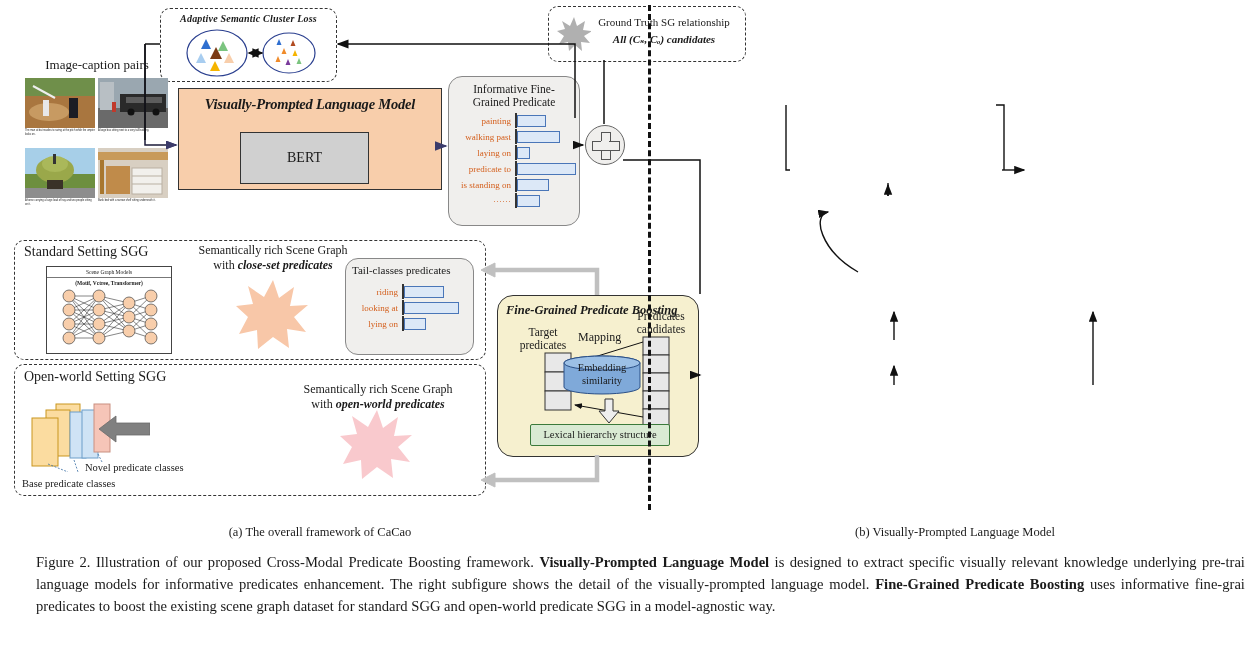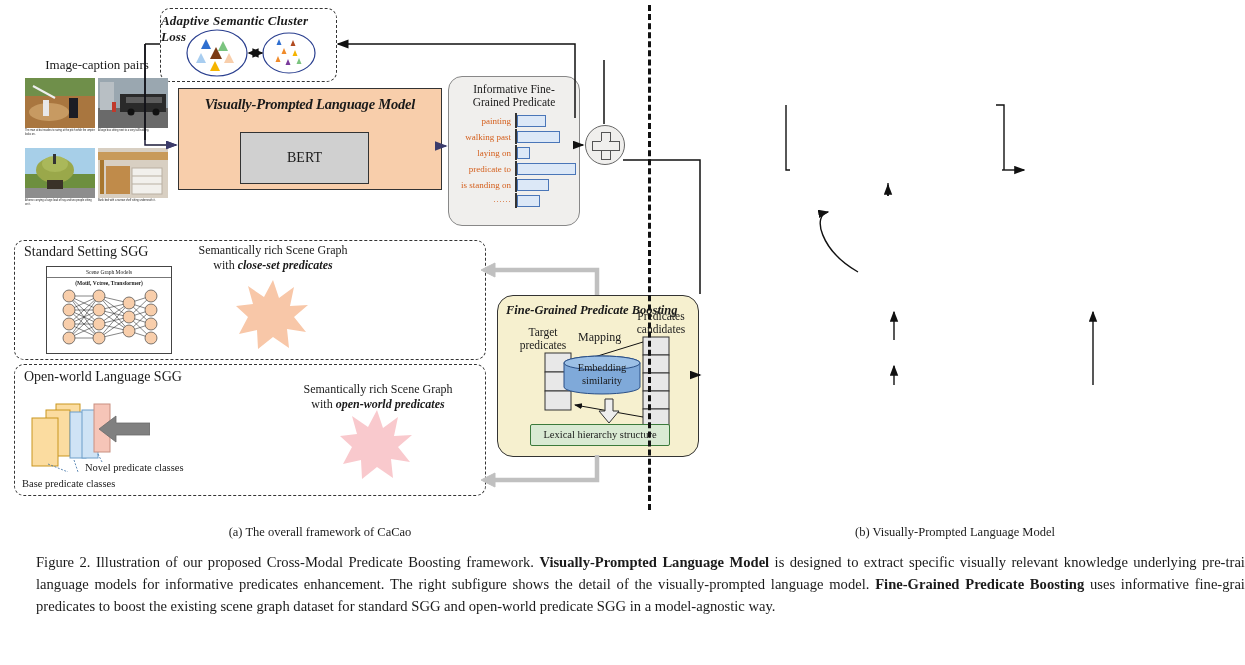--- a/index.html
+++ b/index.html
@@ -15,22 +15,22 @@
   #panelB{left:655px;top:0;width:590px;height:515px;}
 
   .divider{left:648px;top:5px;width:0;height:505px;
            border-left:3px dashed #111;}
 
   
   .dashbox{border:1.4px dashed #333;border-radius:10px;background:transparent;}
 
   
   #asclA{left:160px;top:8px;width:175px;height:72px;}
-  #asclA .t{font-size:13px;font-style:italic;font-weight:bold;
-            text-align:left;margin-top:4px;letter-spacing:.2px;}
+  #asclA .t{font-size:10px;font-style:italic;font-weight:bold;
+            text-align:center;margin-top:4px;letter-spacing:.2px;}
 
   
   #icpTitle{left:22px;top:57px;width:150px;font-size:13px;text-align:center;}
   #icpGrid{left:25px;top:78px;width:143px;height:136px;
            display:grid;grid-template-columns:1fr 1fr;gap:3px;}
   .thumb{position:relative;width:70px;height:67px;overflow:hidden;}
   .thumbimg{width:70px;height:50px;position:relative;overflow:hidden;}
   .cap{font-size:2.6px;line-height:1.35;color:#222;padding-top:1px;
        font-family:"Liberation Sans",sans-serif;}
 
@@ -201,20 +201,27 @@
     </div>
   </div>
 
   <div class="abs" id="vplmA">
     <div class="hdr">Visually-Prompted Language Model</div>
   </div>
   <div class="abs" id="bertBox">
     <span>BERT</span>
   </div>
 
+  <div class="abs dashbox" id="gtsg">
+    <svg class="abs" style="left:8px;top:10px;width:34px;height:34px">
+      <polygon points="17,0 20,9 28,4 26,13 35,14 27,19 33,26 24,25 25,34 18,28 12,34 11,25 2,27 7,19 0,14 8,12 5,4 13,9" fill="#b0b0b0"></polygon>
+    </svg>
+    <div class="abs" style="left:40px;top:9px;width:150px;text-align:center;font-size:11px">Ground Truth SG relationship</div>
+    <div class="abs it" style="left:40px;top:26px;width:150px;text-align:center;font-size:11px;font-weight:bold">All (Cₛ, Cₒ) candidates</div>
+  </div>
 
   <div class="abs" id="ifgA">
     <div class="t"><span>Informative Fine-</span><br>
       <span>Grained Predicate</span></div>
     <div id="ifgRows" style="margin-top:4px">
         <div class="barrow">
           <div class="barname" style="width: 62px;">painting</div>
           <div class="baraxis"></div>
           <div class="bar" style="width: 27.9px;"></div>
         </div>
@@ -289,23 +296,43 @@
       </g>
     </svg>
   </div>
   <div class="abs" id="semRich1">
     <span>Semantically rich Scene Graph</span><br>
     with <span class="it bld">close-set predicates</span>
   </div>
   <svg class="abs" style="left:236px;top:280px;width:74px;height:70px">
     <polygon points="37,0 43,18 58,7 54,26 72,25 58,37 70,52 51,49 53,68 37,57 22,69 21,50 3,54 12,37 0,26 17,24 12,6 28,17" fill="#f8c7a8"></polygon>
   </svg>
+  <div class="abs" id="tailBox">
+    <div class="t">Tail-classes predicates</div>
+    <div id="tailRows" style="margin-top:8px">
+        <div class="barrow">
+          <div class="barname" style="width: 52px;">riding</div>
+          <div class="baraxis"></div>
+          <div class="bar" style="width: 38px;"></div>
+        </div>
+        <div class="barrow">
+          <div class="barname" style="width: 52px;">looking at</div>
+          <div class="baraxis"></div>
+          <div class="bar" style="width: 53.2px;"></div>
+        </div>
+        <div class="barrow">
+          <div class="barname" style="width: 52px;">lying on</div>
+          <div class="baraxis"></div>
+          <div class="bar" style="width: 19.95px;"></div>
+        </div>
+      </div>
+  </div>
 
   <div class="abs dashbox" id="owSet"></div>
-  <div class="abs" id="owTitle">Open-world Language SGG</div>
+  <div class="abs" id="owTitle">Open-world Setting SGG</div>
   <svg class="abs" style="left:28px;top:400px;width:110px;height:72px">
     <rect x="28" y="4" width="24" height="44" fill="#fbdca0" stroke="#c9961f"></rect>
     <rect x="18" y="10" width="24" height="46" fill="#fbdca0" stroke="#c9961f"></rect>
     <rect x="4" y="18" width="26" height="48" fill="#fbdca0" stroke="#c9961f"></rect>
     <rect x="42" y="12" width="16" height="46" fill="#cfe3f5" stroke="#6d9ec9"></rect>
     <rect x="54" y="10" width="16" height="48" fill="#cfe3f5" stroke="#6d9ec9"></rect>
     <rect x="66" y="4" width="16" height="48" fill="#f6c5b8" stroke="#c98f80"></rect>
     <g stroke="#3a6ea5" stroke-width="0.8" stroke-dasharray="2,1.5" fill="none">
       <path d="M20 64 L40 72"></path>
         <path d="M46 60 L50 72"></path>

